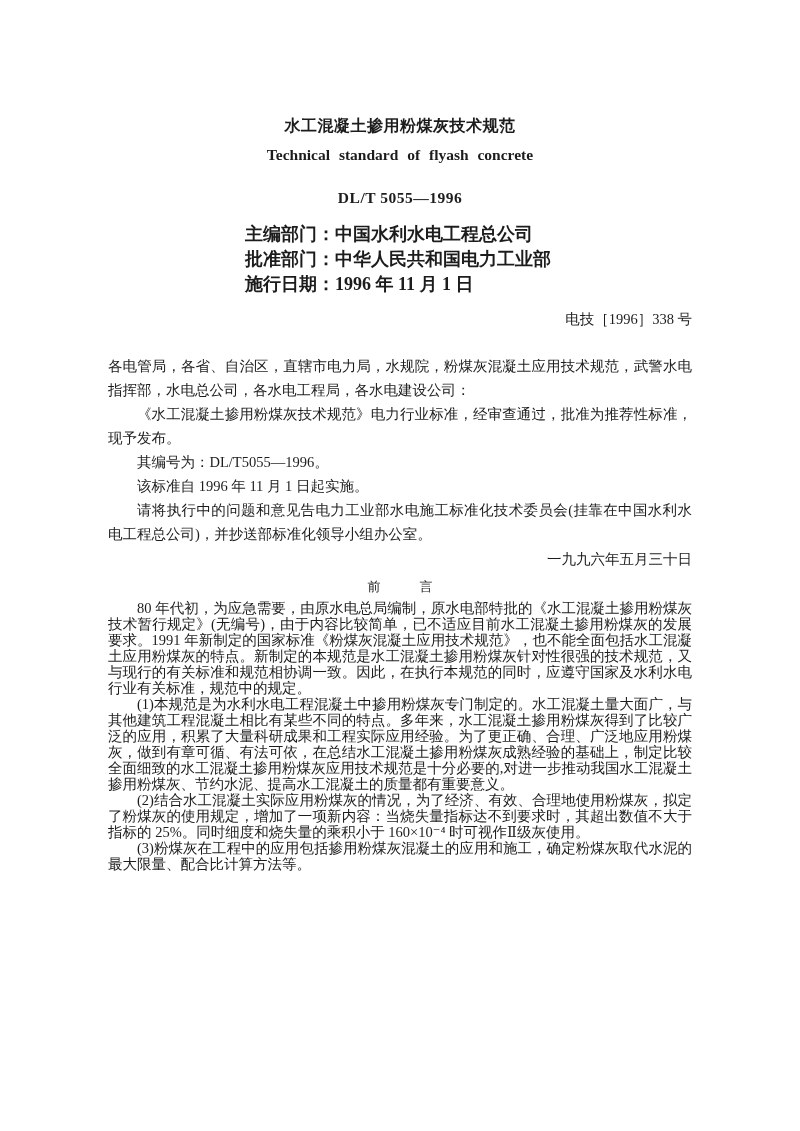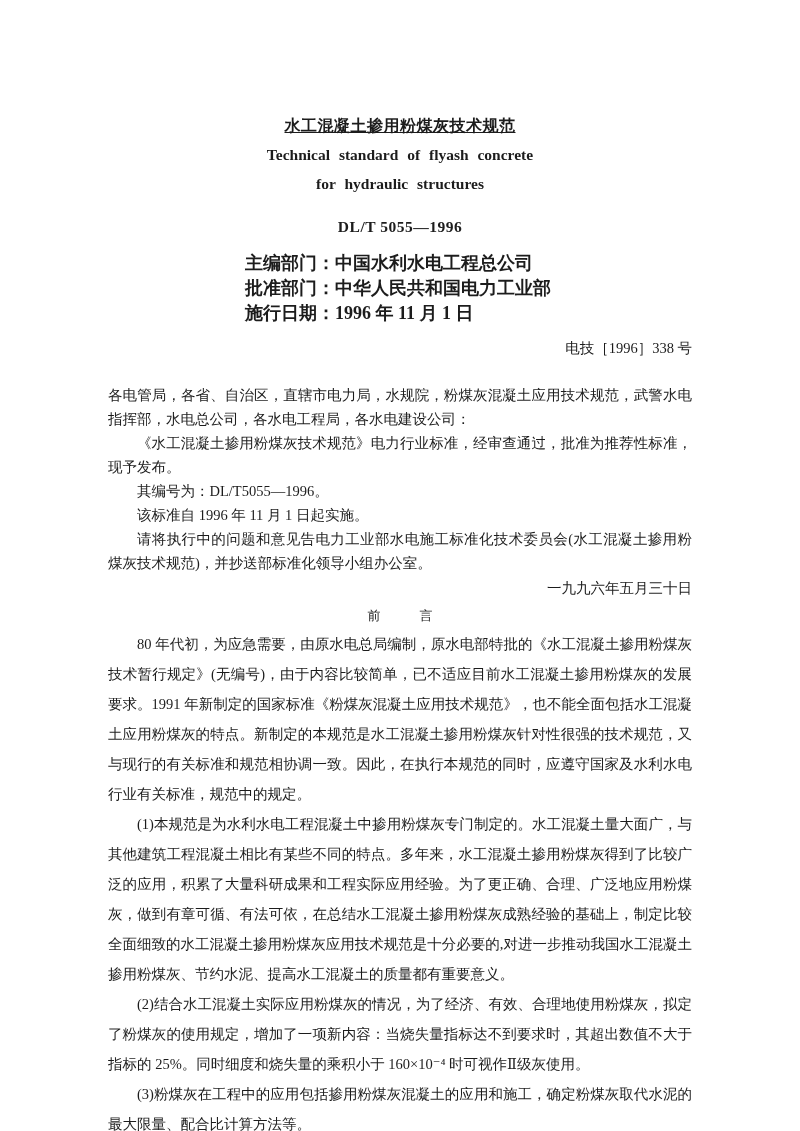--- a/index.html
+++ b/index.html
@@ -27,21 +27,20 @@
     width: 584px;
   }
   
   .title-zh {
     text-align: center;
     font-weight: bold;
     font-size: 16px;
     line-height: 28px;
     letter-spacing: 0.5px;
     margin: 0;
-    text-decoration: underline;
   }
   .title-en {
     text-align: center;
     font-weight: bold;
     font-size: 15.5px;
     line-height: 29px;
     word-spacing: 5px;
     margin: 0;
   }
   .title-num {
@@ -93,52 +92,51 @@
   
   .foreword-heading {
     margin-top: 5px;
     margin-bottom: 2px;
     text-align: center;
     font-size: 13px;
     line-height: 22px;
   }
   .foreword-body {
     font-size: 14.5px;
-    line-height: 30px;
+    line-height: 16px;
     text-align: justify;
   }
 </style>
 </head>
 <body>
 
 <div class="page">
   <div class="content">
 
     <div>
       <p class="title-zh">水工混凝土掺用粉煤灰技术规范</p>
       <p class="title-en">Technical  standard  of  flyash  concrete</p>
-      <p class="title-en">for  hydraulic  structures</p>
       <p class="title-num">DL/T  5055—1996</p>
     </div>
 
     <div class="info-block">
       <div class="info-line">主编部门：中国水利水电工程总公司</div>
       <div class="info-line">批准部门：中华人民共和国电力工业部</div>
       <div class="info-line">施行日期：1996 年 11 月 1 日</div>
     </div>
 
 
     <div class="notice-doc-number">电技［1996］338 号</div>
 
     <div class="body-text">
       <p class="para no-indent">各电管局，各省、自治区，直辖市电力局，水规院，粉煤灰混凝土应用技术规范，武警水电指挥部，水电总公司，各水电工程局，各水电建设公司：</p>
       <p class="para">《水工混凝土掺用粉煤灰技术规范》电力行业标准，经审查通过，批准为推荐性标准，现予发布。</p>
       <p class="para">其编号为：DL/T5055—1996。</p>
       <p class="para">该标准自 1996 年 11 月 1 日起实施。</p>
-      <p class="para">请将执行中的问题和意见告电力工业部水电施工标准化技术委员会(水工混凝土掺用粉煤灰技术规范)，并抄送部标准化领导小组办公室。</p>
+      <p class="para">请将执行中的问题和意见告电力工业部水电施工标准化技术委员会(挂靠在中国水利水电工程总公司)，并抄送部标准化领导小组办公室。</p>
     </div>
 
     <div class="notice-date">一九九六年五月三十日</div>
 
     <div class="foreword-heading">前　　　言</div>
     <div class="foreword-body body-text">
       <p class="para">80 年代初，为应急需要，由原水电总局编制，原水电部特批的《水工混凝土掺用粉煤灰技术暂行规定》(无编号)，由于内容比较简单，已不适应目前水工混凝土掺用粉煤灰的发展要求。1991 年新制定的国家标准《粉煤灰混凝土应用技术规范》，也不能全面包括水工混凝土应用粉煤灰的特点。新制定的本规范是水工混凝土掺用粉煤灰针对性很强的技术规范，又与现行的有关标准和规范相协调一致。因此，在执行本规范的同时，应遵守国家及水利水电行业有关标准，规范中的规定。</p>
       <p class="para">(1)本规范是为水利水电工程混凝土中掺用粉煤灰专门制定的。水工混凝土量大面广，与其他建筑工程混凝土相比有某些不同的特点。多年来，水工混凝土掺用粉煤灰得到了比较广泛的应用，积累了大量科研成果和工程实际应用经验。为了更正确、合理、广泛地应用粉煤灰，做到有章可循、有法可依，在总结水工混凝土掺用粉煤灰成熟经验的基础上，制定比较全面细致的水工混凝土掺用粉煤灰应用技术规范是十分必要的,对进一步推动我国水工混凝土掺用粉煤灰、节约水泥、提高水工混凝土的质量都有重要意义。</p>
       <p class="para">(2)结合水工混凝土实际应用粉煤灰的情况，为了经济、有效、合理地使用粉煤灰，拟定了粉煤灰的使用规定，增加了一项新内容：当烧失量指标达不到要求时，其超出数值不大于指标的 25%。同时细度和烧失量的乘积小于 160×10⁻⁴ 时可视作Ⅱ级灰使用。</p>
       <p class="para">(3)粉煤灰在工程中的应用包括掺用粉煤灰混凝土的应用和施工，确定粉煤灰取代水泥的最大限量、配合比计算方法等。</p>

